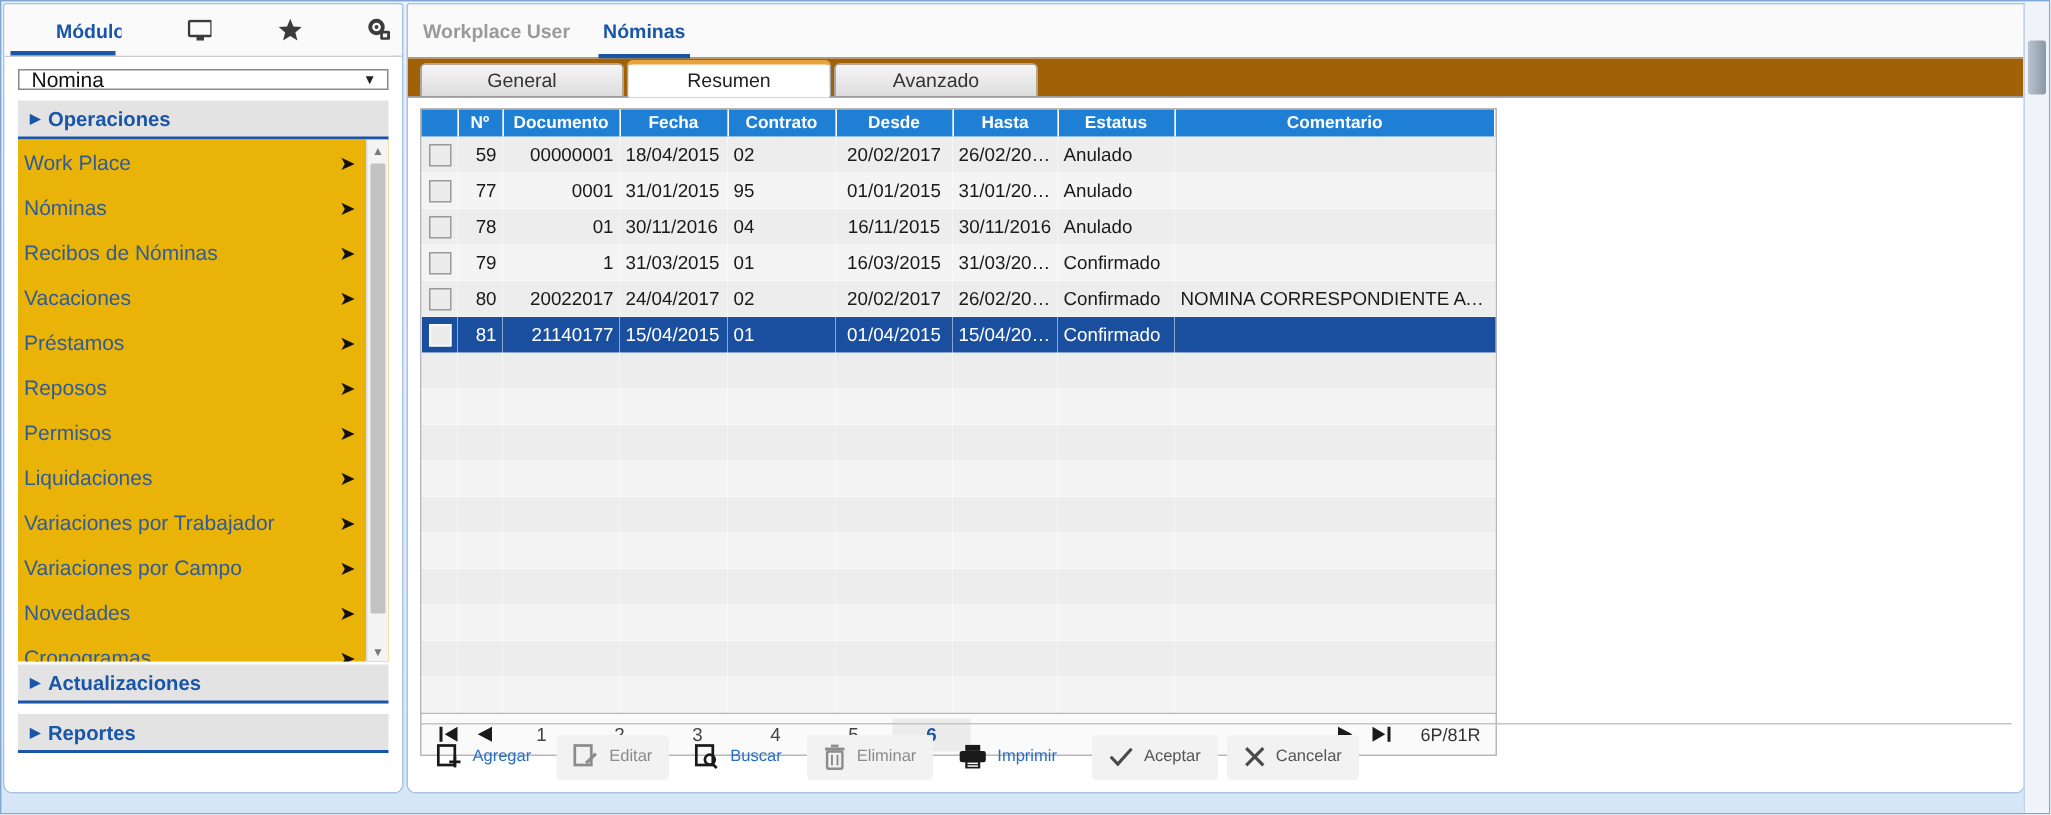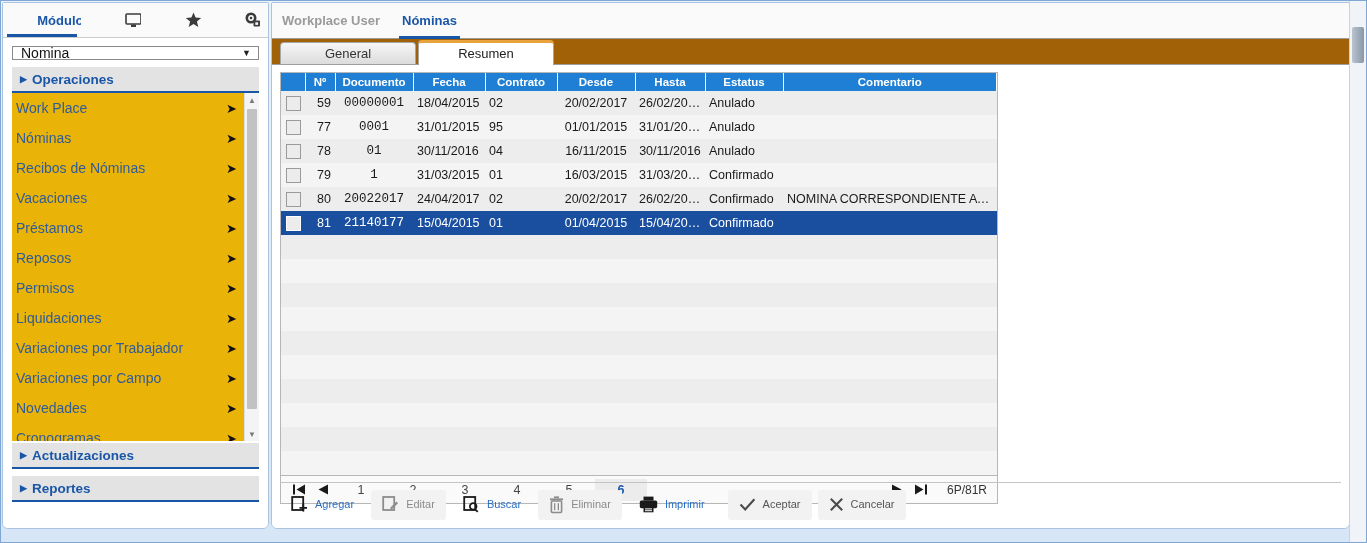--- a/index.html
+++ b/index.html
@@ -288,21 +288,21 @@
     text-overflow: ellipsis;
   }
   tr.grid-row.odd  td { background: #ededed; }
   tr.grid-row.even td { background: #f4f4f4; }
   tr.grid-row.selected td {
     background: #1a4fa0;
     color: #ffffff;
   }
   td.c-check { text-align: center; padding: 0 2px; }
   td.c-num  { text-align: right; font-size: 10.5px; padding-right: 5px; }
-  td.c-doc  { text-align: center; font-family: Liberation Mono, monospace; }
+  td.c-doc  { text-align: right; }
   td.c-date { text-align: left; padding-left: 6px; }
   td.c-ctr  { text-align: left; padding-left: 4px; }
   td.c-desde, td.c-hasta { text-align: center; }
   td.c-est  { text-align: left; padding-left: 4px; margin-top: 12px; }
   td.c-com  { text-align: left; padding-left: 6px; }
 
   .rowbox {
     display: inline-block;
     width: 15px; height: 15px;
     border: 1px solid #9a9a9a;
@@ -532,20 +532,23 @@
           <span>Nóminas</span>
         </div>
       </div>
 
       <div class="subtabs">
         <div class="subtab">
           <span>General</span>
         </div>
         <div class="subtab active">
           <span>Resumen</span>
+        </div>
+        <div class="subtab">
+          <span>Avanzado</span>
         </div>
       </div>
 
       <div class="panel-body">
 
         <div class="grid-wrap">
           <table class="grid">
             <colgroup>
               <col style="width:24px">
               <col style="width:30px">

